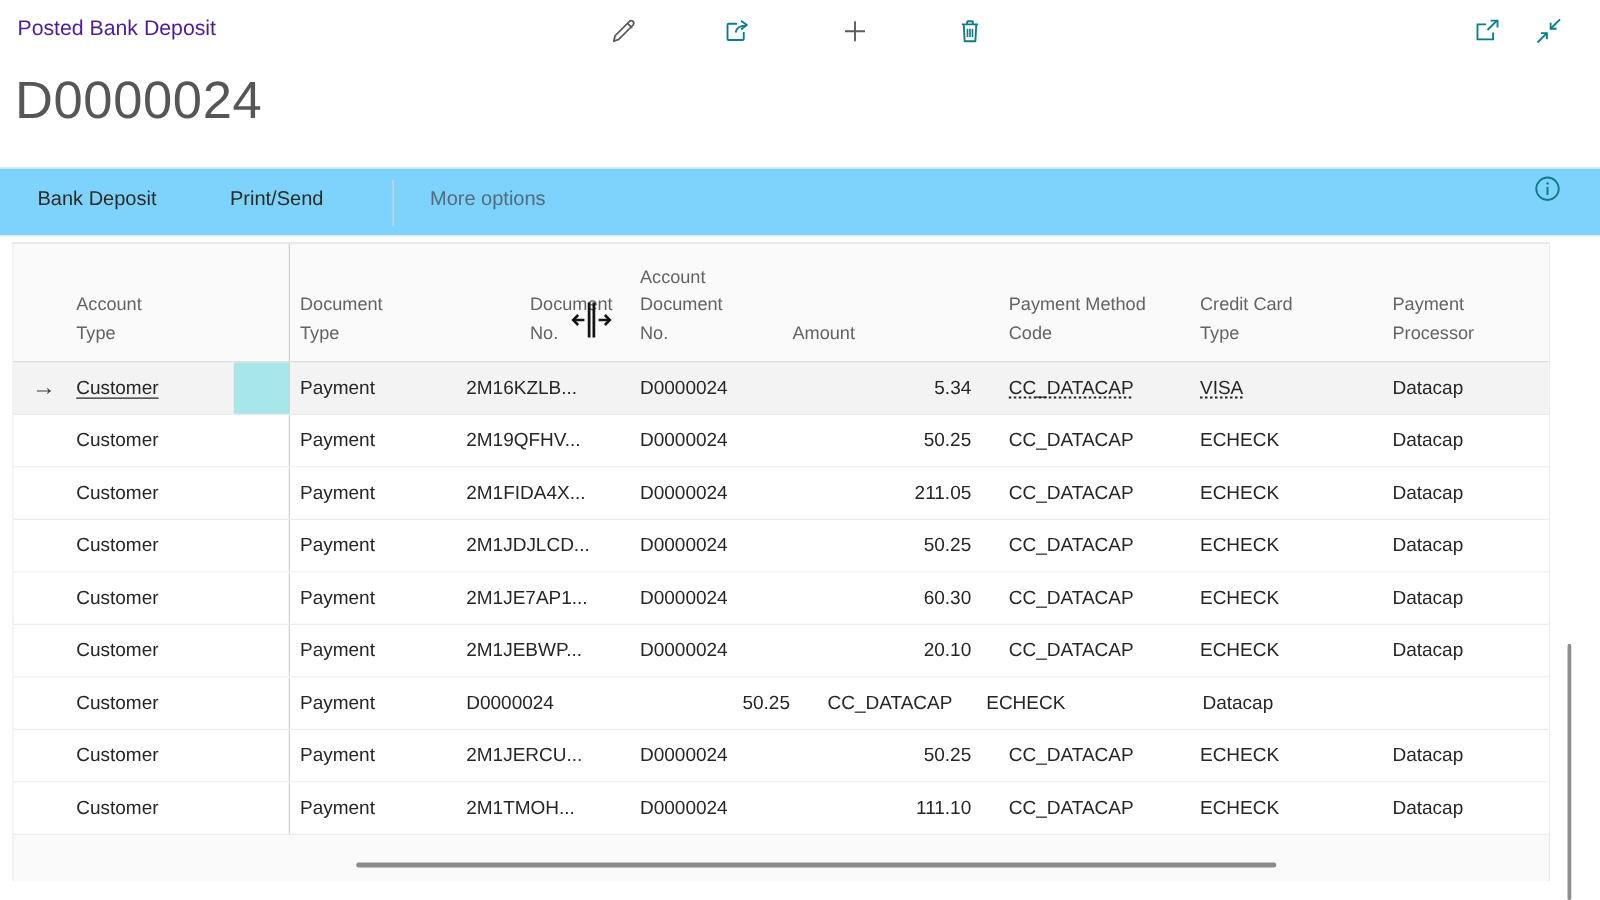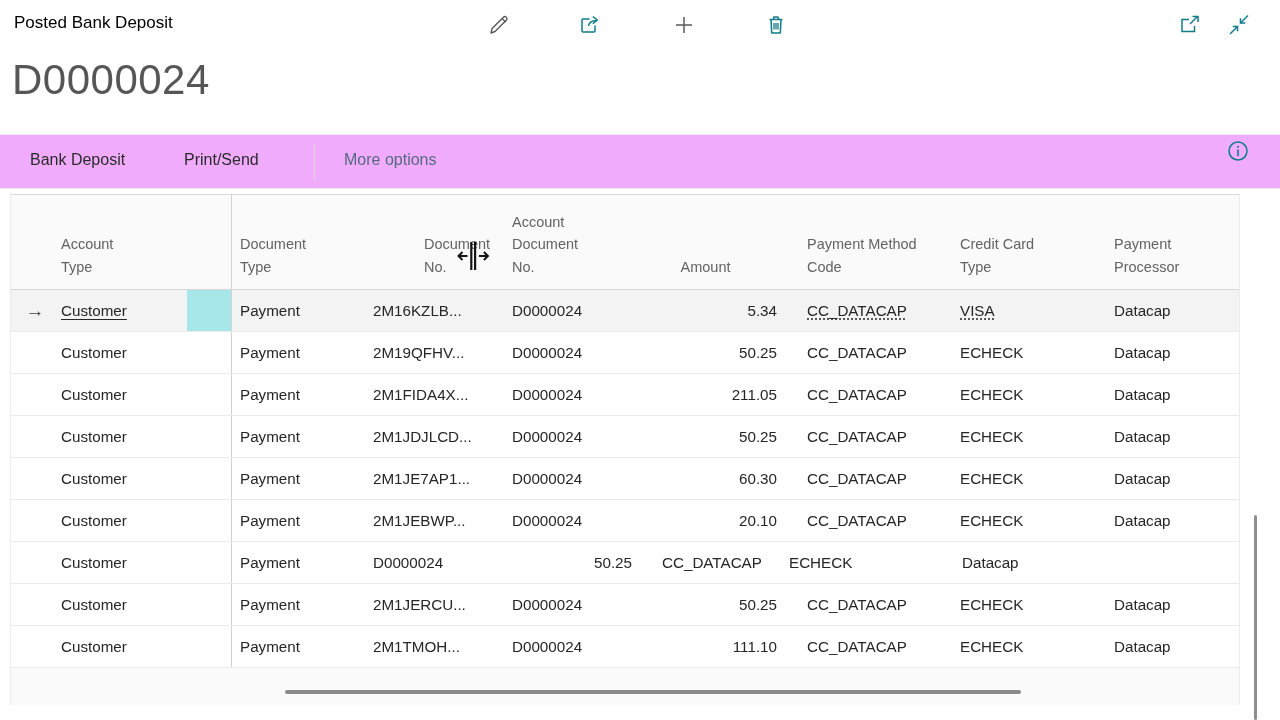--- a/index.html
+++ b/index.html
@@ -1,47 +1,47 @@
 <!DOCTYPE html>
 <html><head>
 <meta charset="utf-8">
 <style>
   * { margin:0; padding:0; box-sizing:border-box; }
   html,body { width:1280px; height:720px; overflow:hidden; background:#fff;
     font-family:"Liberation Sans","DejaVu Sans",sans-serif; }
   .abs { position:absolute; }
 
   
-  #caption { left:14px; top:13px; font-size:17px; color:#000000; }
+  #caption { left:14px; top:13px; font-size:17px; color:#4c1d95; }
   #doc-title { left:12px; top:56px; font-size:42px; font-weight:300; color:#565656; letter-spacing:0.5px; }
   .tool-icon { top:12px; width:26px; height:26px; display:flex; align-items:center; justify-content:center; cursor:pointer; }
   .win-icon  { top:12px; width:26px; height:26px; display:flex; align-items:center; justify-content:center; cursor:pointer; }
 
   
-  #menubar { left:0; top:134px; width:1280px; height:55px; border-top:1px solid #e9e9e9; border-bottom:1px solid #ededed; background:#f0abfc; }
+  #menubar { left:0; top:134px; width:1280px; height:55px; border-top:1px solid #e9e9e9; border-bottom:1px solid #ededed; background:#7dd3fc; }
   .menu-item { position:absolute; top:16px; font-size:16px; color:#2b2b2b; cursor:pointer; }
   #menu-bankdeposit { left:30px; }
   #menu-printsend { left:184px; }
   #menu-divider { position:absolute; left:314px; top:9px; width:1px; height:37px; background:#d8d8d8; }
   #menu-more { position:absolute; left:344px; top:16px; font-size:16px; color:#56697e; cursor:pointer; }
   #menu-info { position:absolute; left:1225px; top:3px; width:26px; height:26px; cursor:pointer; }
 
   
   #panel { left:10px; top:194px; width:1230px; height:511px; background:#fafafa;
     border-top:1px solid #d9d9d9; border-left:1px solid #ececec; border-right:1px solid #ececec; }
   .grid-row { display:grid; grid-template-columns:48px 128px 45px 133px 139px 130px 145px 171px 152px 139px; }
 
   #thead { height:95px; border-bottom:1px solid #d6d6d6; background:#fafafa; }
   #thead .hcell { display:flex; align-items:flex-end; padding-bottom:11px; font-size:14.5px; color:#636363; line-height:1.55; }
   #thead .hcell span { display:inline-block; }
   .h-account  { padding-left:2px; }  .h-account span  { max-width:70px; }
   .h-doctype  { padding-left:8px; }  .h-doctype span  { max-width:80px; }
   .h-docno    { padding-left:8px;justify-content:flex-end; }  .h-docno span    { max-width:80px; }
   .h-extdoc   { padding-left:8px; }  .h-extdoc span   { max-width:86px; }
-  .h-amount   { justify-content:center; padding-right:2px; }
+  .h-amount   { justify-content:flex-start; padding-right:2px; }
   .h-pmc      { padding-left:28px; } .h-pmc span      { max-width:112px; }
   .h-cct      { padding-left:10px; } .h-cct span      { max-width:95px; }
   .h-pp       { padding-left:12px; } .h-pp span       { max-width:92px; }
   .freeze-border { border-right:1px solid #d2d2d2; }
 
   .trow { height:42px; background:#fff; border-bottom:1px solid #ebebeb; font-size:15.2px; color:#262626; }
   .trow.selected { background:#f3f3f3; }
   .tcell { display:flex; align-items:center; overflow:hidden; white-space:nowrap; }
   .c-indicator { justify-content:center; }
   .c-account { padding-left:2px; }

